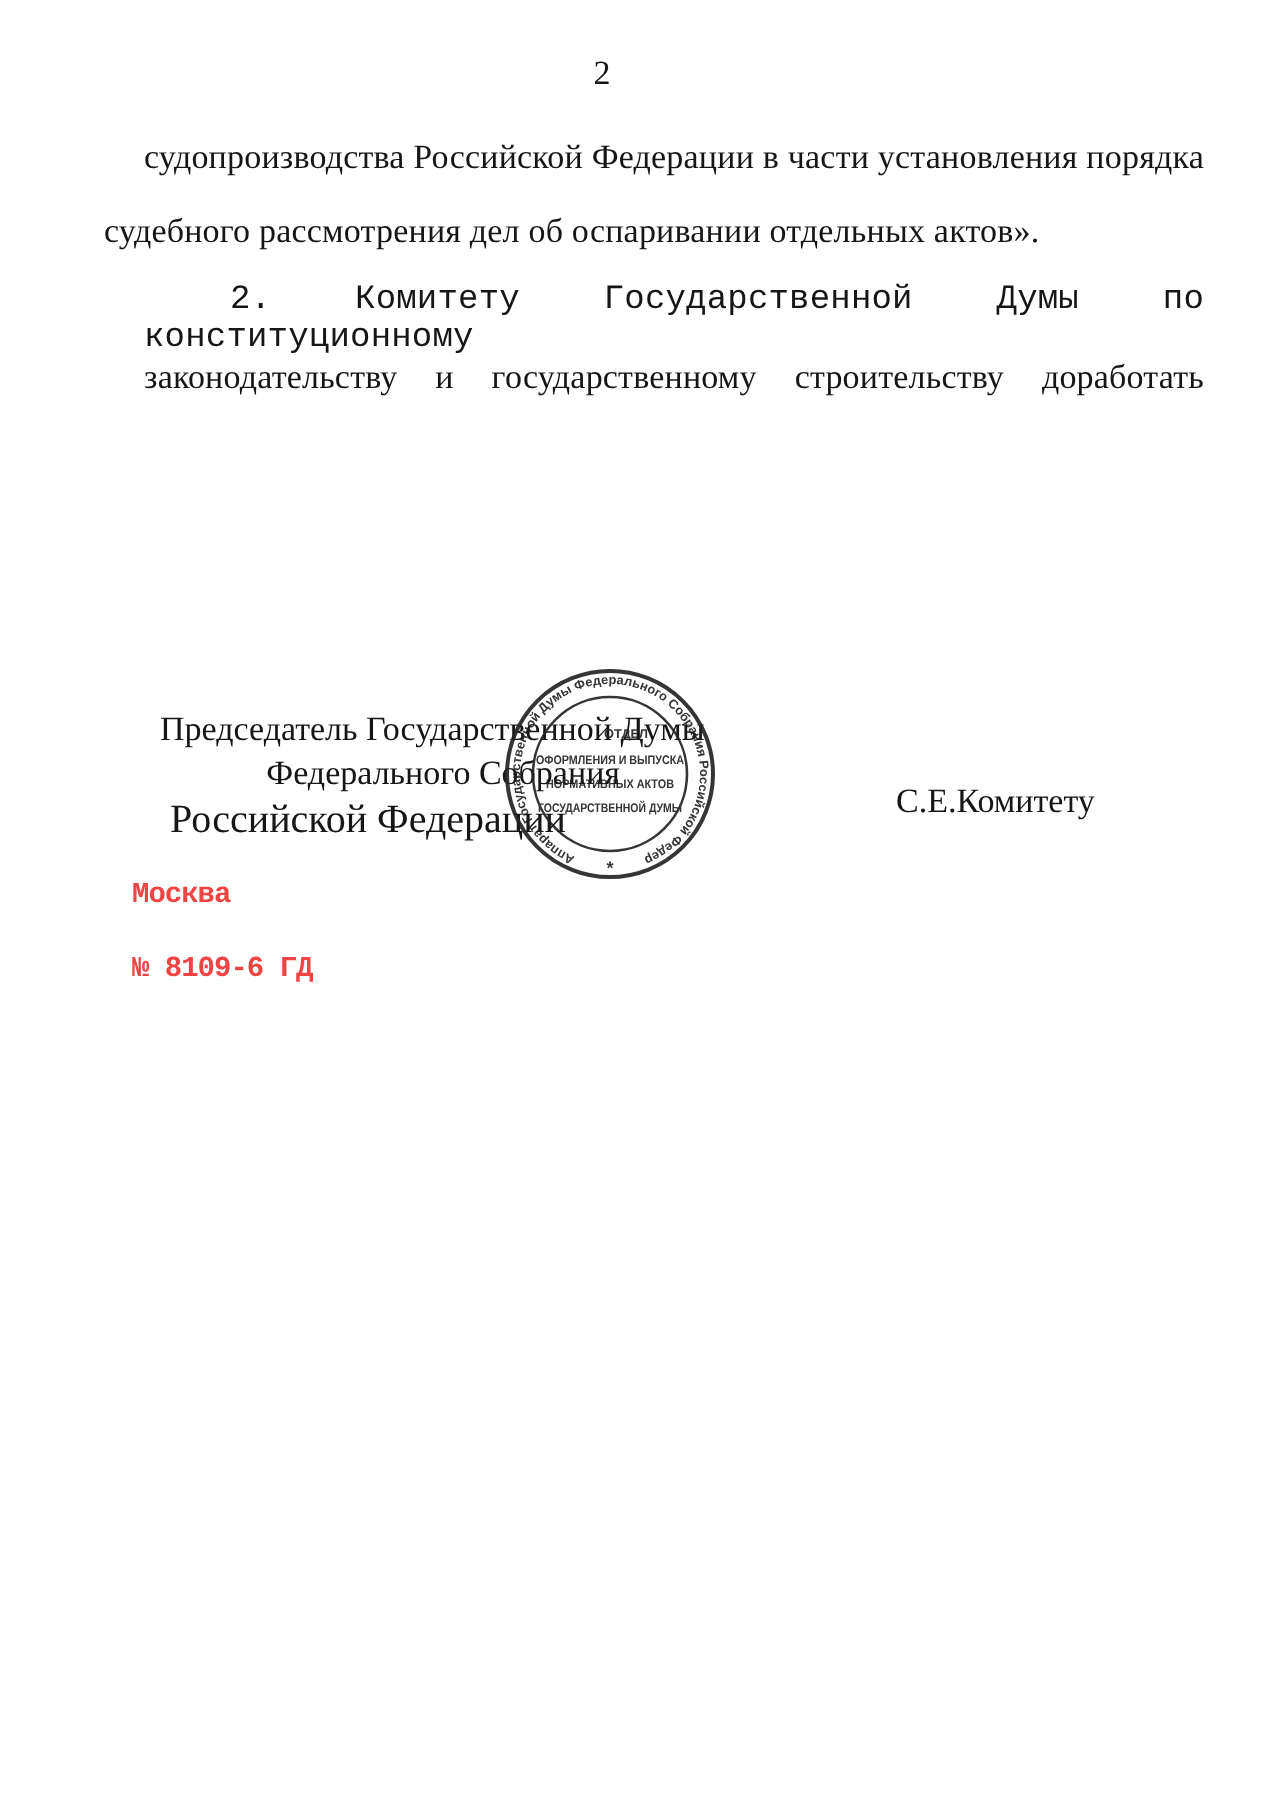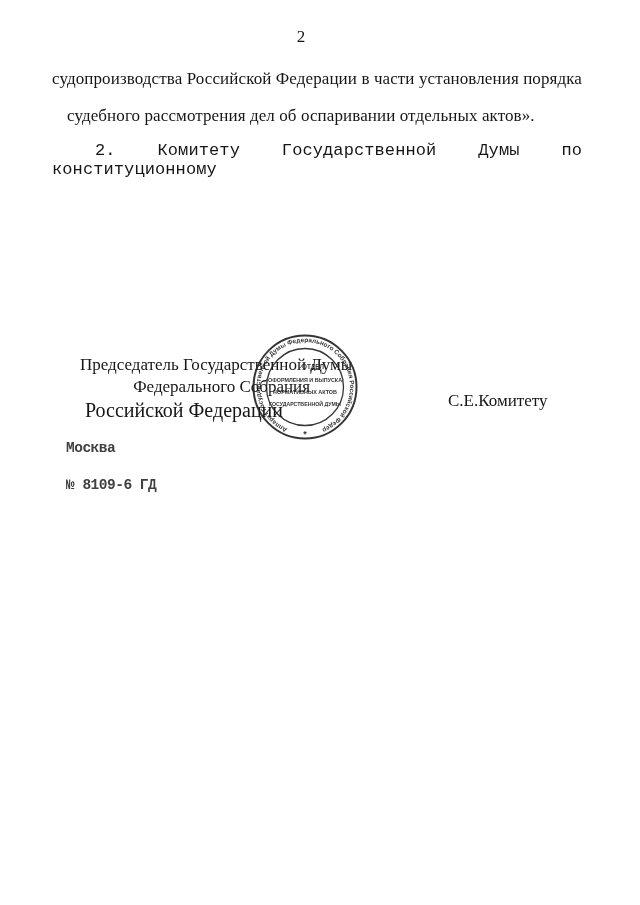--- a/index.html
+++ b/index.html
@@ -22,42 +22,42 @@
     font-size: 17px;
   }
   .bline {
     position: absolute;
     left: 52px; width: 530px;
     font-size: 17px;
     line-height: 19px;
     letter-spacing: 0.1px;
     white-space: normal;
   }
-  .just { text-align: justify; text-align-last: justify; }
+  .just { text-align: justify; text-align-last: justify; margin-left: 20px; }
   .pre  { white-space: pre-wrap; }
   .ind  { text-indent: 43px; }
   .l0 { top: 69px; }
-  .l1 { top: 106px; margin-left: 15px; }
+  .l1 { top: 106px; }
   .l2 { top: 141px; font-family: Liberation Mono, monospace; }
   .l3 { top: 179px; }
   .l4 { top: 216px; }
   .l5 { top: 251px; }
   .l6 { top: 283px; }
   .sig1 { position: absolute; left: 58px;  top: 355px; font-size: 17px; margin-left: 22px; }
   .sig2 { position: absolute; left: 58px;  top: 377px; width: 252px; text-align: right; font-size: 17px; }
   .sig3 { position: absolute; left: 58px;  top: 399px; width: 252px; text-align: center; font-size: 20px; }
   .signame { position: absolute; left: 448px; top: 391px; font-size: 17px; }
   .fline {
     position: absolute;
     left: 66px;
     font-family: "Liberation Mono", monospace;
     font-weight: bold;
     font-size: 14.5px;
     letter-spacing: -0.5px;
-    color: #404040;
+    color: #ef4444;
   }
   .f0 { top: 440px; }
   .f1 { top: 458px; }
   .f2 { top: 477px; }
   .stamp {
     position: absolute;
     left: 251px; top: 329px;
     width: 111px; height: 116px;
     opacity: 0.92;
   }
@@ -70,20 +70,21 @@
 </head>
 <body>
 
 <div class="page">
 
   <div class="pageno">2</div>
 
   <div class="bline l0 just">судопроизводства Российской Федерации в части установления порядка</div>
   <div class="bline l1 pre">судебного рассмотрения дел об оспаривании отдельных актов».</div>
   <div class="bline l2 just ind">2. Комитету Государственной Думы по конституционному</div>
+  <div class="bline l3 just">законодательству и государственному строительству доработать</div>
 
   <div class="sig1">Председатель Государственной Думы</div>
   <div class="sig2">Федерального Собрания</div>
   <div class="sig3">Российской Федерации</div>
   <div class="signame">С.Е.Комитету</div>
 
   <div class="fline f0">Москва</div>
   <div class="fline f2">№ 8109-6 ГД</div>
 
   <svg class="stamp" viewBox="0 0 111 116" aria-hidden="true">

